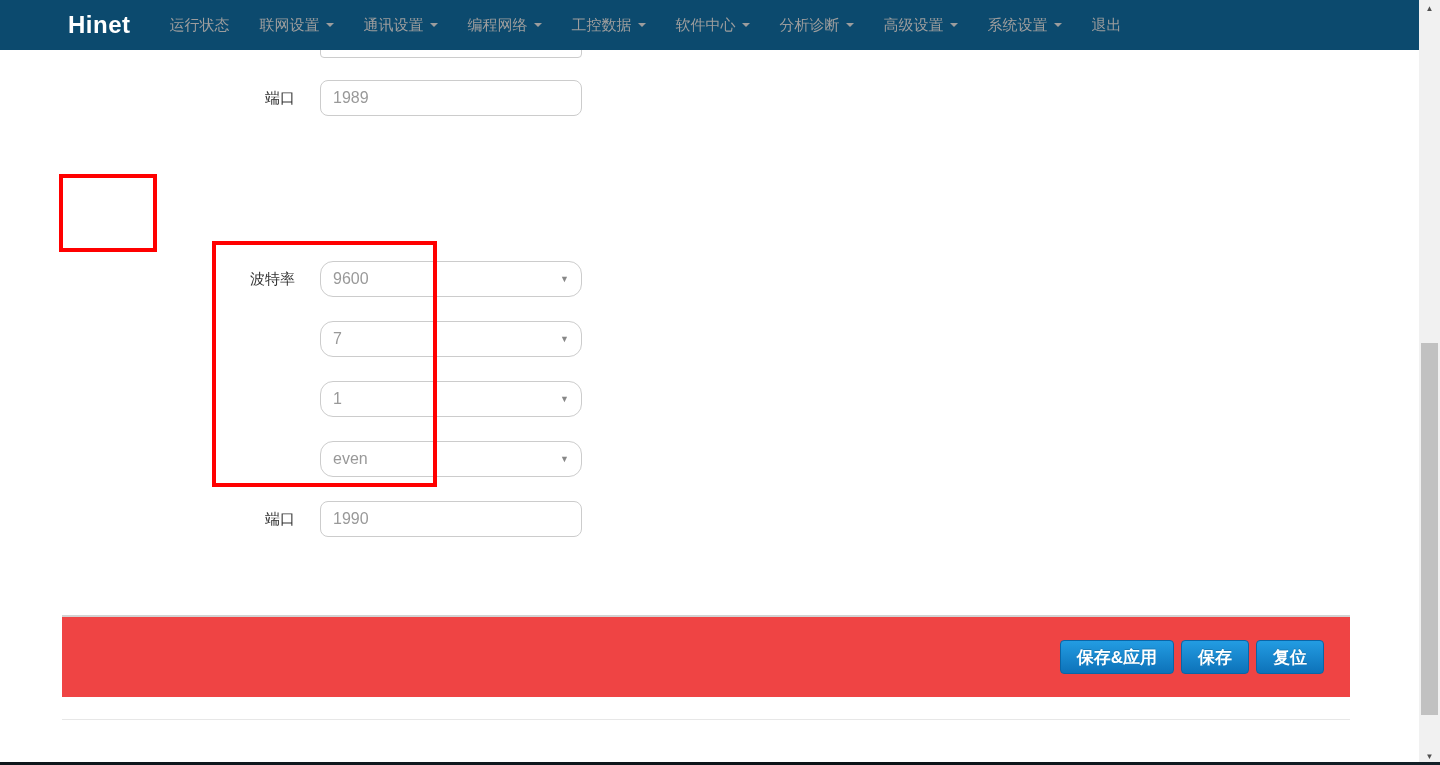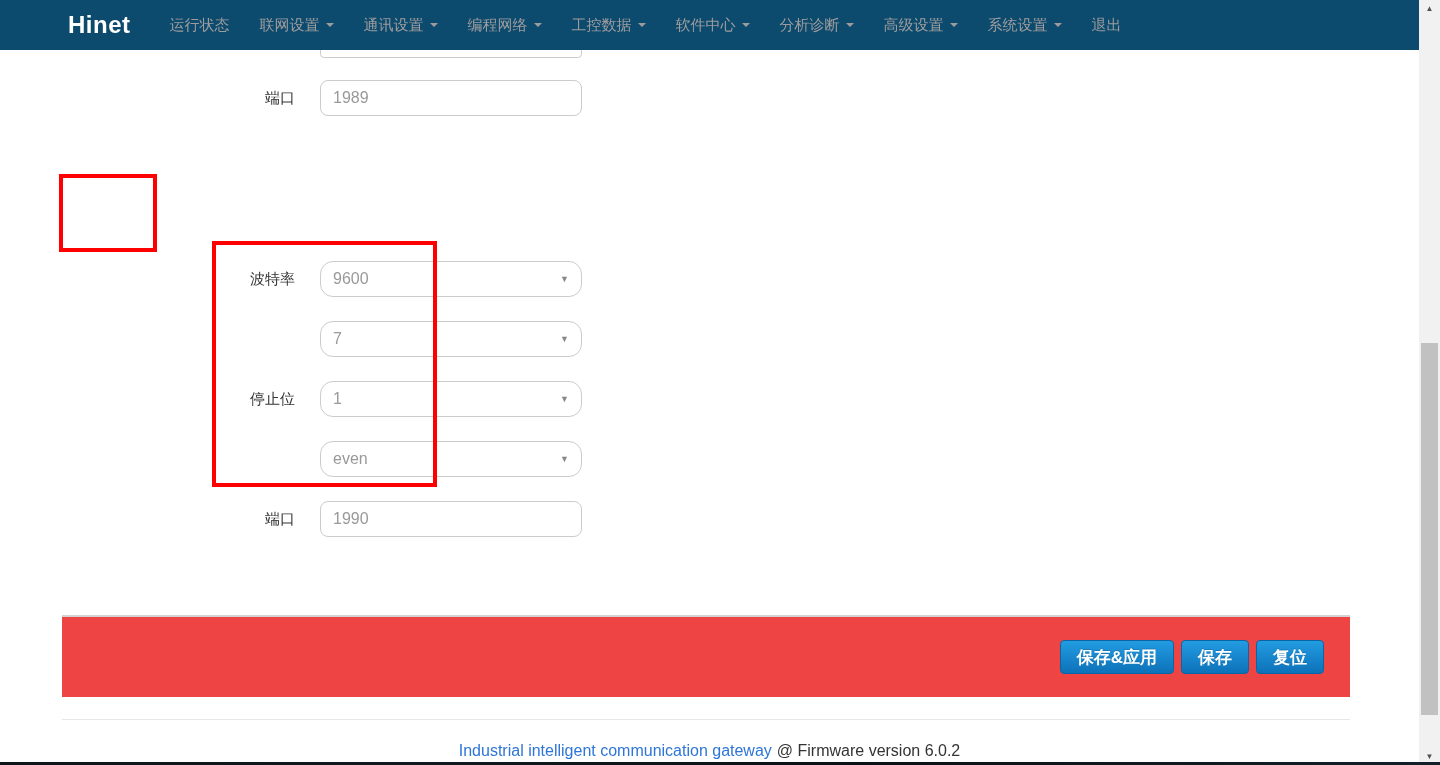--- a/index.html
+++ b/index.html
@@ -178,21 +178,20 @@
   <div class="ctl select-box" style="top:261px">
     <span>9600</span>
     <span class="select-caret">▼</span>
   </div>
 
   <div class="ctl select-box" style="top:321px">
     <span>7</span>
     <span class="select-caret">▼</span>
   </div>
 
-  <label class="field-label" style="top:381px">停止位</label>
   <div class="ctl select-box" style="top:381px">
     <span>1</span>
     <span class="select-caret">▼</span>
   </div>
 
   <div class="ctl select-box" style="top:441px">
     <span>even</span>
     <span class="select-caret">▼</span>
   </div>
 
@@ -202,23 +201,20 @@
   <div class="annotation heading-box"></div>
   <div class="annotation settings-box"></div>
 
   <div class="form-actions">
     <button class="btn">保存&amp;应用</button>
     <button class="btn">保存</button>
     <button class="btn">复位</button>
   </div>
 
   <div class="footer-hr"></div>
-  <div class="footer">
-    <a href="#">Industrial intelligent communication gateway</a><span class="version">@ Firmware version 6.0.2</span>
-  </div>
 
   <div class="scrollbar">
     <div class="scroll-btn up">▲</div>
     <div class="scroll-thumb"></div>
     <div class="scroll-btn down">▼</div>
   </div>
 
   <div class="window-edge"></div>
 </div>
 

